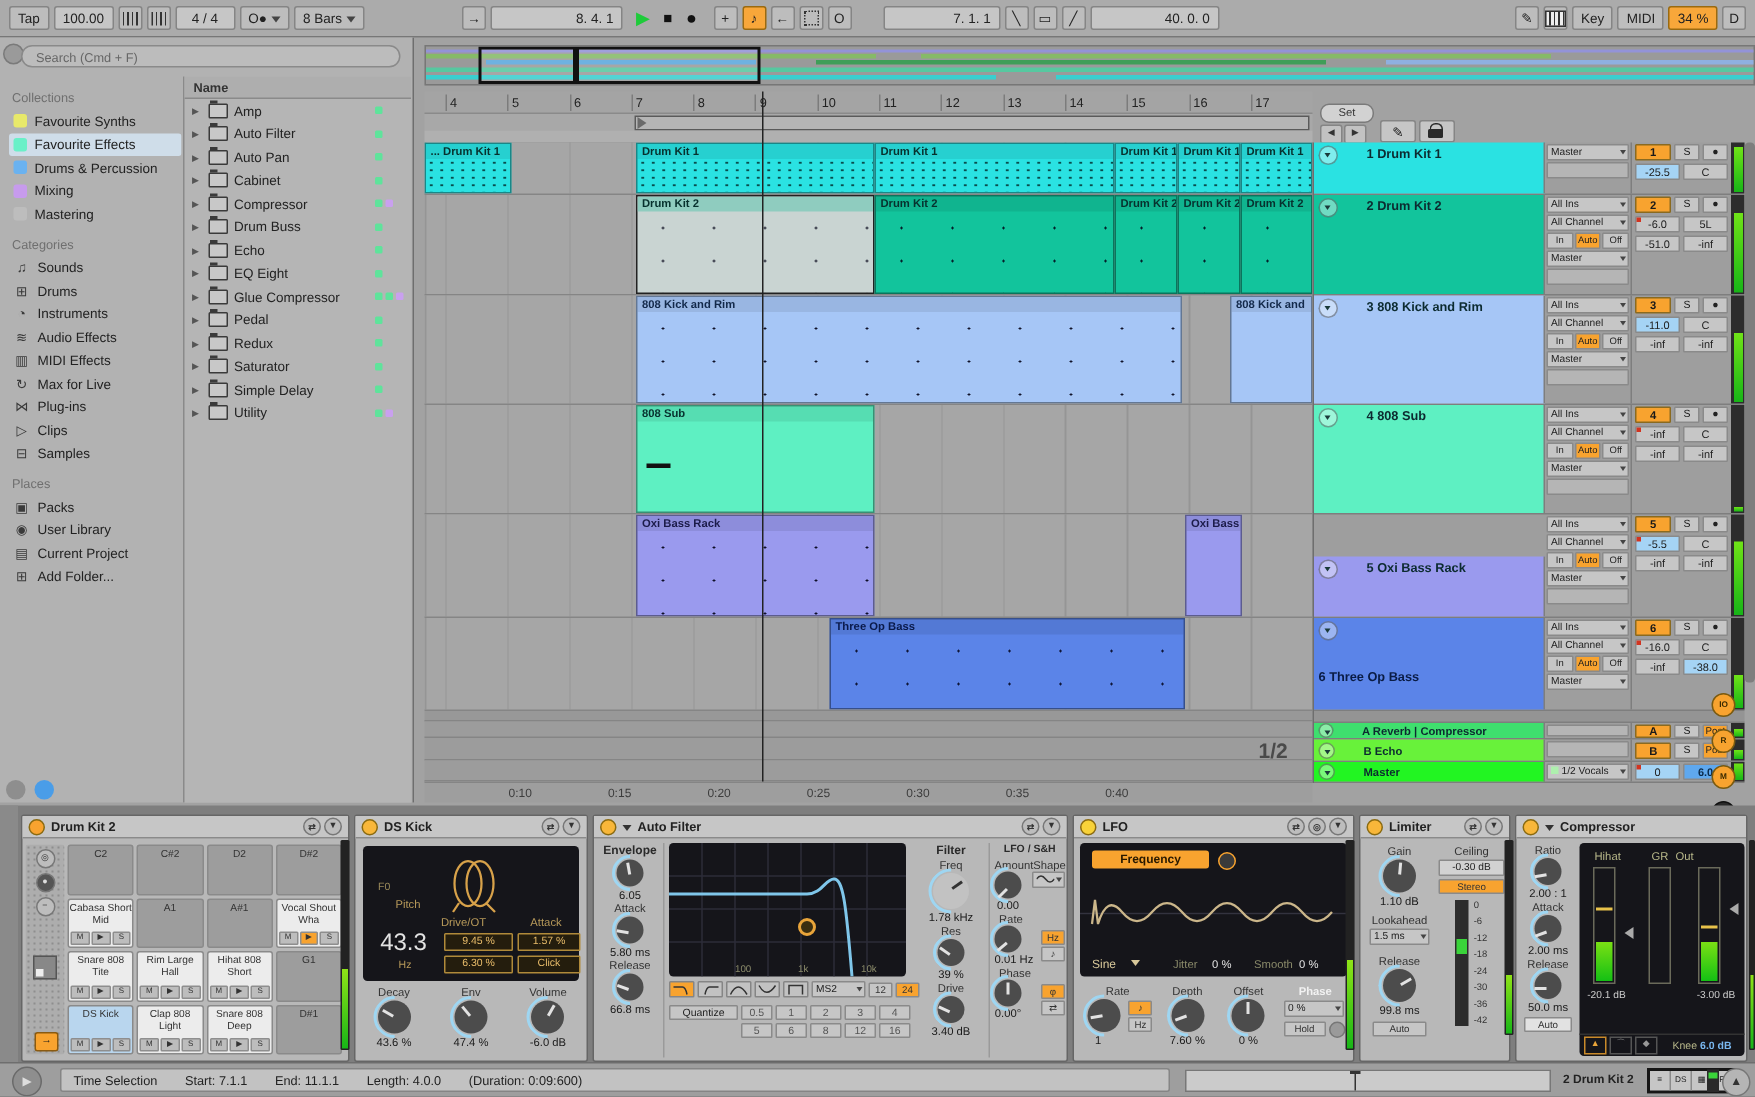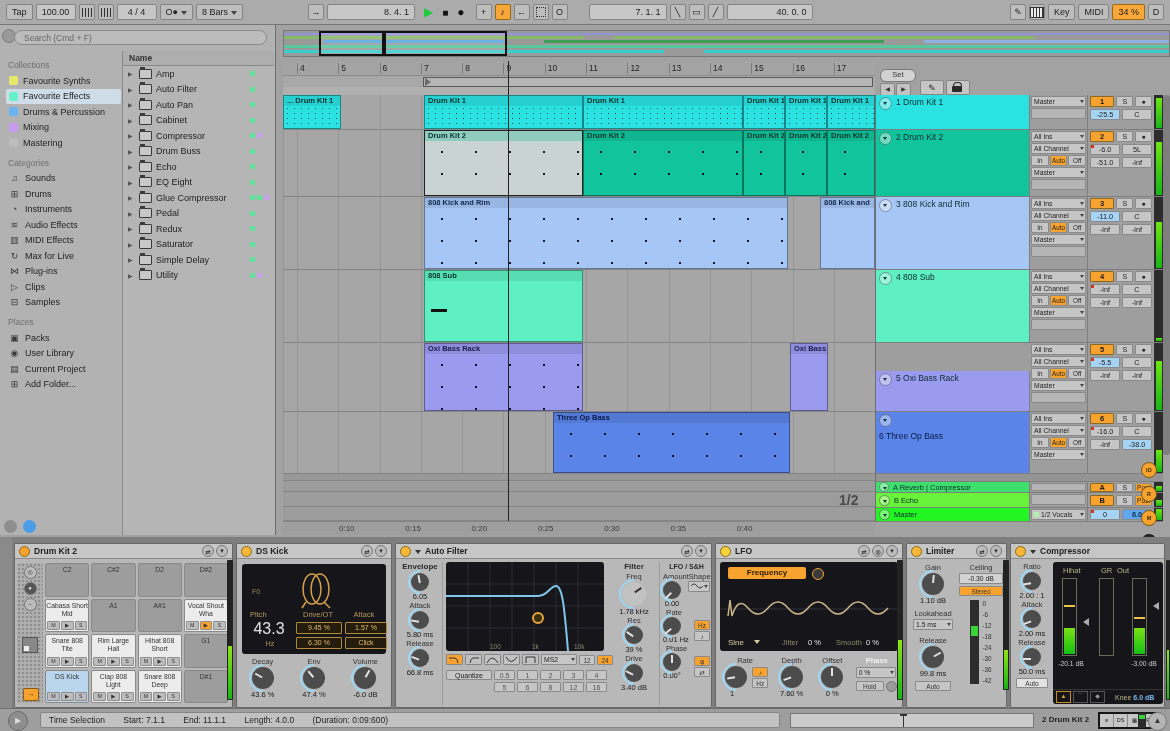--- a/index.html
+++ b/index.html
@@ -59,21 +59,21 @@
   .zoomind{position:absolute;left:556px;top:462px;font-size:14px;font-weight:bold;color:#4a4a4a}
   
   .setpill{position:absolute;left:880px;top:69px;width:34px;height:11px;background:#d2d2d2;border:1px solid #7a7a7a;border-radius:6px;font-size:7.5px;text-align:center;line-height:10px;color:#333}
   .navb{position:absolute;top:83px;width:13px;height:11px;background:#c2c2c2;border:1px solid #858585;border-radius:2px;font-size:6px;text-align:center;line-height:10px;color:#333}
   .toolb{position:absolute;top:80px;width:22px;height:13px;background:#c6c6c6;border:1px solid #858585;border-radius:2px;display:flex;align-items:center;justify-content:center;font-size:9px}
   .lockb .ll{width:7px;height:5px;border:1.5px solid #2a2a2a;border-bottom:none;border-radius:4px 4px 0 0;position:absolute;top:1px;left:6px}
   .lockb .lb{width:10px;height:6px;background:#2a2a2a;border-radius:1px;position:absolute;top:5px;left:5px}
   
   .tpanel{position:absolute;left:875px;top:95px;width:288px;background:#9e9e9e;border-left:1px solid #6e6e6e;box-sizing:border-box}
   .thdr{display:flex;border-bottom:1px solid #7e7e7e;box-sizing:border-box}
-  .tname{flex:1;position:relative;padding:2px 3px;font-size:8.5px;font-weight:normal;color:#0c2b30;border-right:1px solid #7e7e7e;display:flex;gap:4px;align-items:flex-start;overflow:hidden}
+  .tname{flex:1;position:relative;padding:2px 3px;font-size:8.5px;font-weight:bold;color:#0c2b30;border-right:1px solid #7e7e7e;display:flex;gap:19px;align-items:flex-start;overflow:hidden}
   .fold{width:11px;height:11px;border-radius:50%;background:rgba(255,255,255,.4);border:1px solid rgba(0,0,0,.35);flex:0 0 auto;position:relative}
   .fold::after{content:"";position:absolute;left:2.5px;top:4px;border:2.5px solid transparent;border-top:3.5px solid #1a3a3a}
   .trout{width:58px;padding:1px;display:flex;flex-direction:column;gap:1px;border-right:1px solid #7e7e7e;box-sizing:border-box}
   .sel{height:11px;background:#c6c6c6;border:1px solid #8a8a8a;font-size:6.8px;line-height:9px;padding:0 2px;color:#222;position:relative;white-space:nowrap;overflow:hidden;border-radius:1px;box-sizing:border-box}
   .sel::after{content:"";position:absolute;right:1px;top:3px;border:2.5px solid transparent;border-top:3px solid #444}
   .sel.blank::after{display:none}
   .sel.blank{background:#b5b5b5}
   .mon{display:flex;gap:1px}
   .mon span{flex:1;font-size:6.3px;text-align:center;background:#c6c6c6;border:1px solid #8a8a8a;height:11px;line-height:9px;border-radius:1px;box-sizing:border-box;color:#222}
   .mon .on{background:#f8a32f}
@@ -1054,22 +1054,22 @@
           </span>
       </div>
       <div class="screen" style="left:5px;top:20px;right:5px;height:90px">
         <span style="position:absolute;left:10px;top:24px;font-size:7px;color:#9a8a5a">F0</span>
         <svg width="46" height="40" style="position:absolute;left:52px;top:5px">
             <ellipse cx="18" cy="20" rx="9" ry="15" fill="none" stroke="#d8a24a" stroke-width="1.5"></ellipse>
             <ellipse cx="26" cy="20" rx="9" ry="15" fill="none" stroke="#d8a24a" stroke-width="1.5"></ellipse>
             <line x1="12" y1="33" x2="8" y2="39" stroke="#d8a24a" stroke-width="1.5"></line>
             <line x1="30" y1="33" x2="36" y2="39" stroke="#d8a24a" stroke-width="1.5"></line>
           </svg>
-        <span style="position:absolute;left:8px;top:46px;width:44px;font-size:7.5px;color:#b89a5a;text-align:left">Pitch</span>
-        <span style="position:absolute;left:52px;top:46px;width:48px;font-size:7.5px;color:#b89a5a;text-align:center">Drive/OT</span>
+        <span style="position:absolute;left:8px;top:34px;width:44px;font-size:7.5px;color:#b89a5a;text-align:center">Pitch</span>
+        <span style="position:absolute;left:52px;top:46px;width:48px;font-size:7.5px;color:#b89a5a;">Drive/OT</span>
         <span style="position:absolute;left:102px;top:46px;width:40px;font-size:7.5px;color:#b89a5a;text-align:center">Attack</span>
         <span style="position:absolute;left:2px;top:56px;width:50px;font-size:16px;color:#e2e2e2;text-align:center">43.3</span>
         <span style="position:absolute;left:8px;top:76px;width:40px;font-size:7px;color:#b89a5a;text-align:center">Hz</span>
         <span class="obox" style="position:absolute;left:54px;top:58px;width:44px">9.45 %</span>
         <span class="obox" style="position:absolute;left:54px;top:73px;width:44px">6.30 %</span>
         <span class="obox" style="position:absolute;left:103px;top:58px;width:40px">1.57 %</span>
         <span class="obox" style="position:absolute;left:103px;top:73px;width:40px">Click</span>
       </div>
       <div style="position:absolute;left:0;top:113px;width:100%;display:flex;justify-content:space-around">
         <div style="width:44px">

